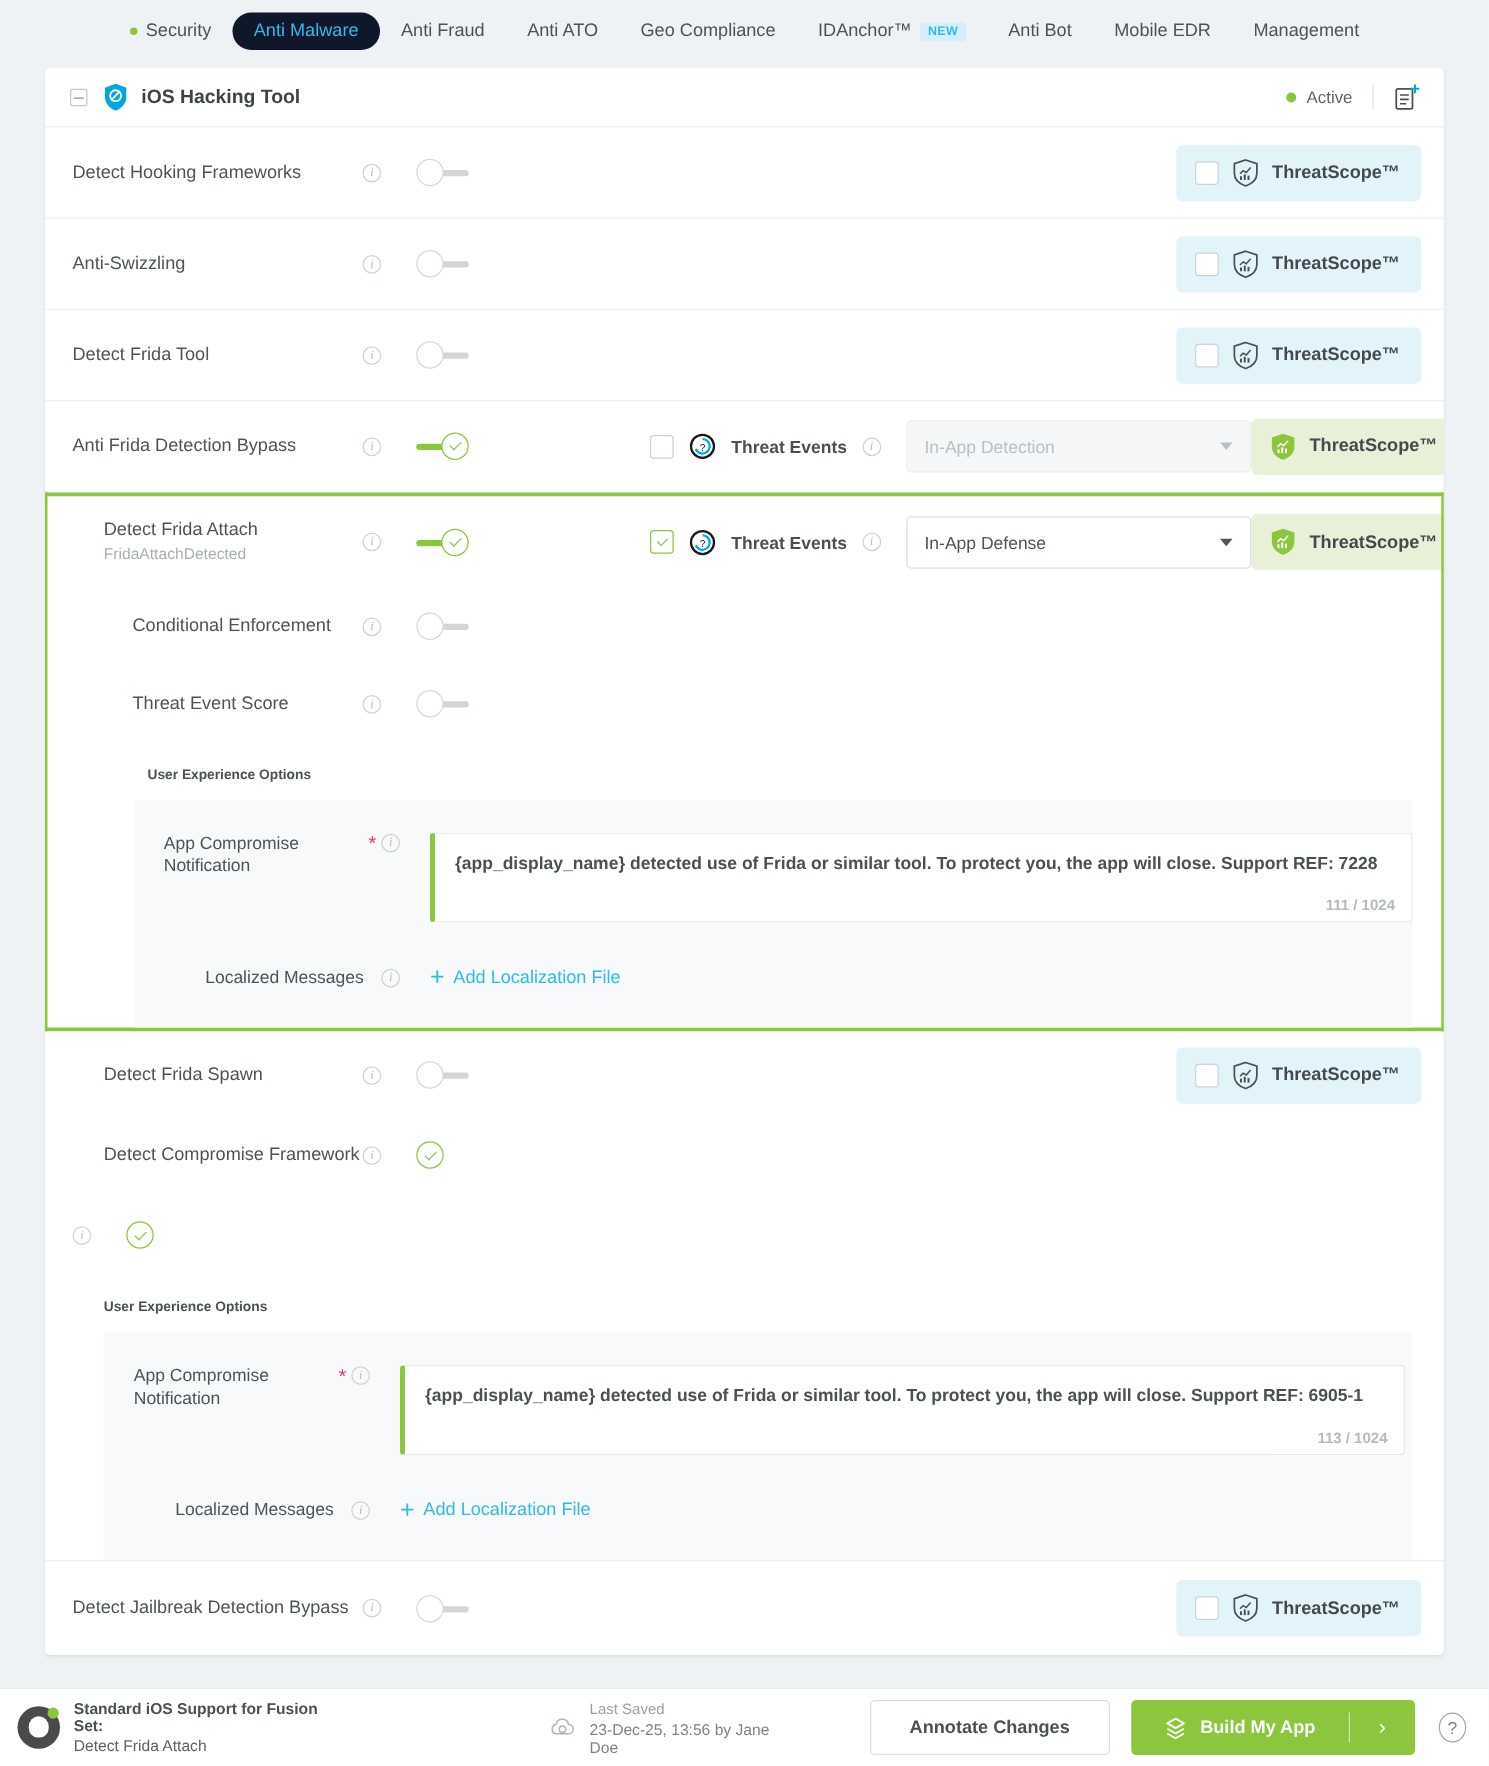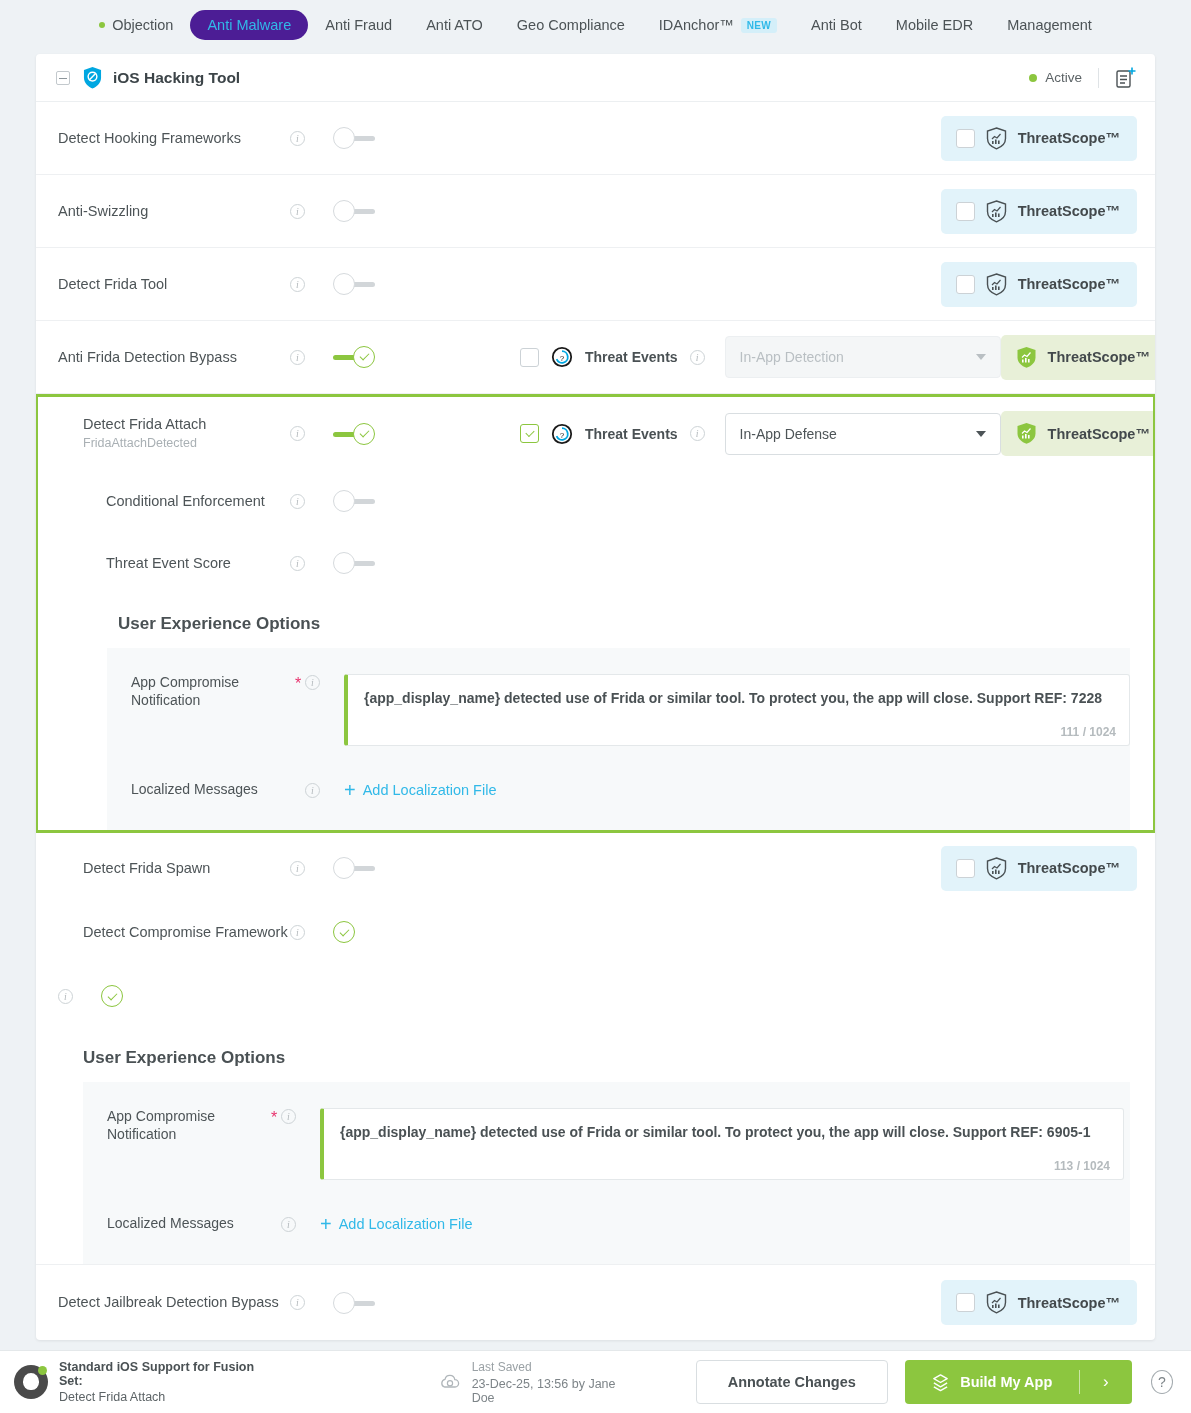--- a/index.html
+++ b/index.html
@@ -26,21 +26,21 @@
   .nav-item {
     display: flex; align-items: center; gap: 7px;
     padding: 7px 17px;
     border-radius: 18px;
     font-size: 14.5px;
     color: #4c5356;
     white-space: nowrap;
     cursor: pointer;
   }
   .nav-item.active {
-    background: #4c1d95;
+    background: #0f172a;
     color: #31b9e8;
   }
   .nav-dot {
     width: 6px; height: 6px; border-radius: 50%;
     background: #8cc63f; display:inline-block;
   }
   .new-badge {
     background: #d4eff9;
     color: #31b9e8;
     font-size: 10px;
@@ -196,21 +196,21 @@
     margin: 0; position: relative;
   }
   .highlight::before, .highlight::after {
     content:""; position:absolute; top:-3px; bottom:-3px; width:3px; background:#8cc63f;
   }
   .highlight::before { left:-1px; }
   .highlight::after  { right:-1px; }
 
   
   .ux-title {
-    font-size:17px; font-weight:bold; color:#4a5154;
+    font-size:11px; font-weight:bold; color:#4a5154;
     padding: 20px 0 14px 47px;
   }
   .ux-title.lvl2 { padding-left: 82px; }
   .ux-panel {
     background: #f7f9fa;
     margin: 0 25px 0 0;
   }
   .ux-row { display:flex; align-items:flex-start; padding: 26px 0 0 0; }
   .ux-label {
     font-size:14px; color:#4d5457; line-height:1.25;
@@ -219,21 +219,21 @@
   .req { color:#e8336d; font-size:16px; width:14px; flex:none; text-align:center; line-height:1; padding-top:2px;}
   .ta-wrap {
     position:relative; background:#fff;
     border:1px solid #e4e8ea; border-left: 4px solid #8cc63f;
     border-radius:3px; height: 72px; margin-left: 24px; font-weight: bold;
   }
   .ta-text { font-size:14px; color:#4a5154; padding: 14px 16px; line-height:1.3; }
   .counter {
     position:absolute; right:13px; bottom:6px; font-size:12px; color:#b5bbbe;
   }
-  .loc-row { display:flex; align-items:center; padding: 34px 0 30px 0; }
+  .loc-row { display:flex; align-items:center; padding: 34px 0 30px 0; text-align: right; }
   .add-link {
     display:flex; align-items:center; gap:7px; margin-left:24px;
     color:#31b9e8; font-size:14.5px; cursor:pointer;
   }
   .plus { font-size:20px; line-height:1; font-weight: 300; }
 
   
   .footer {
     position:absolute; left:0; bottom:0; width:1191px; height:63px;
     background:#fff; border-top:1px solid #e4e8ea;
@@ -277,21 +277,21 @@
     border:1.5px solid #a4abaf; color:#7d8488; font-size:14px;
     display:flex; align-items:center; justify-content:center; cursor:pointer;
   }
 </style>
 </head>
 <body>
 
 <div class="topnav">
   <div class="nav-item">
     <span class="nav-dot"></span>
-    <span>Objection</span>
+    <span>Security</span>
   </div>
   <div class="nav-item active">
     <span>Anti Malware</span>
   </div>
   <div class="nav-item">
     <span>Anti Fraud</span>
   </div>
   <div class="nav-item">
     <span>Anti ATO</span>
   </div>

